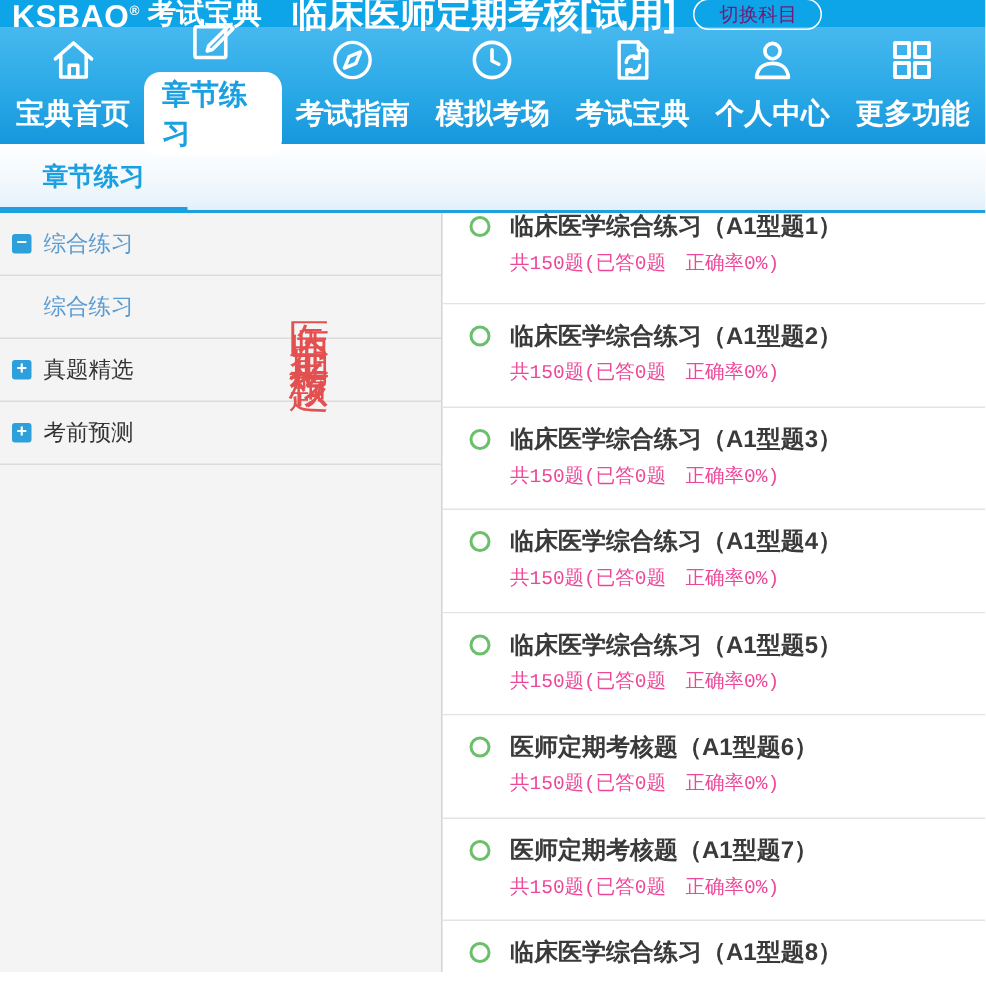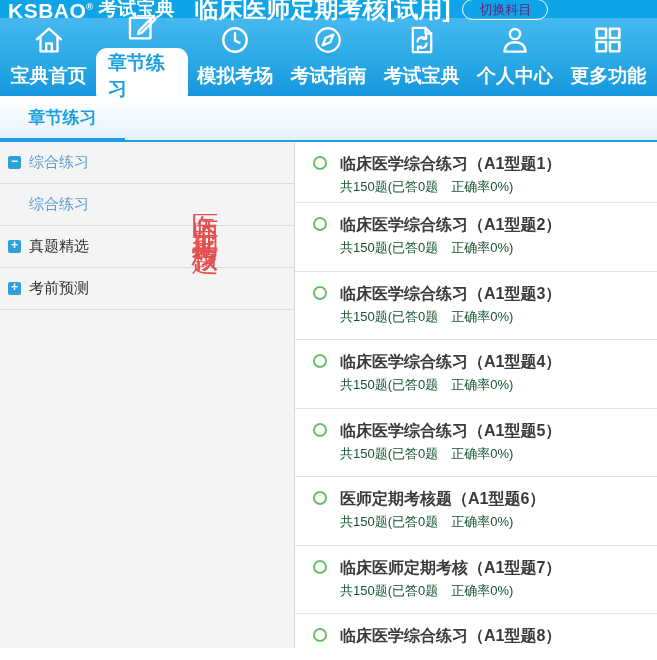--- a/index.html
+++ b/index.html
@@ -47,26 +47,26 @@
     line-height:11px; text-align:center; border-radius:2px; margin-right:8px;
     flex:none; font-weight:bold; }
   .watermark { position:absolute; left:187px; top:50px; writing-mode:vertical-rl;
     font-size:27px; letter-spacing:6px; color:#e45050; height:213px; overflow:hidden;
     font-family:"DejaVu Serif",serif; pointer-events:none; }
 
   
   .content { flex:1; background:#fff; overflow:hidden; }
   .list-item { height:68.5px; border-bottom:1px solid #e3e3e3; padding:12px 0 0 18px;
     display:flex; cursor:pointer; background:#fff; }
-  .list-item.first { height:61px; padding-top:12px; }
+  .list-item.first { height:61px; padding-top:0; }
   .circle { width:14px; height:14px; border:2px solid #6abf6a; border-radius:50%;
     margin-top:2px; flex:none; background:#fff; }
   .item-text { margin-left:13px; }
   .item-title { font-size:16px; font-weight:bold; color:#3a3a3a; line-height:19px; }
-  .item-stats { font-size:13px; color:#14532d; margin-top:5px; }
+  .item-stats { font-size:13px; color:#ec4899; margin-top:5px;font-family:Liberation Mono, monospace; }
 </style>
 </head>
 <body>
 
 <div class="topbar">
   <span class="logo"><span>KSBAO</span><sup>®</sup></span>
   <span class="brand">考试宝典</span>
   <span class="apptitle">临床医师定期考核[试用]</span>
   <button class="switch-btn">切换科目</button>
 </div>
@@ -86,35 +86,35 @@
       <span class="nav-icon">
         <svg viewBox="0 0 24 24" fill="none" stroke="#fff" stroke-linecap="round" stroke-linejoin="round" stroke-width="1.7">
           <rect x="3.5" y="5.5" width="14.5" height="14.5" rx="1"></rect>
           <path d="M10 14.5 L19.7 4.8 l1.7 1.7 L11.7 16.2 l-2.4.7 z"></path>
         </svg>
       </span>
       <span class="nav-label active">章节练习</span>
     </div>
     <div class="nav-item">
       <span class="nav-icon">
-        <svg viewBox="0 0 24 24" fill="none" stroke="#fff" stroke-linecap="round" stroke-linejoin="round" stroke-width="1.7">
-          <circle cx="12" cy="12" r="8.3"></circle>
-          <path d="M12 7.2 V12.4 L15.2 14"></path>
-        </svg>
-      </span>
-      <span class="nav-label">模拟考场</span>
-    </div>
-    <div class="nav-item">
-      <span class="nav-icon">
         <svg viewBox="0 0 24 24" fill="none" stroke="#fff" stroke-linecap="round" stroke-linejoin="round" stroke-width="1.6">
           <circle cx="12" cy="12" r="8.3"></circle>
           <path d="M15.8 8.2 L13.6 13.6 L8.2 15.8 L10.4 10.4 Z"></path>
         </svg>
       </span>
       <span class="nav-label">考试指南</span>
+    </div>
+    <div class="nav-item">
+      <span class="nav-icon">
+        <svg viewBox="0 0 24 24" fill="none" stroke="#fff" stroke-linecap="round" stroke-linejoin="round" stroke-width="1.7">
+          <circle cx="12" cy="12" r="8.3"></circle>
+          <path d="M12 7.2 V12.4 L15.2 14"></path>
+        </svg>
+      </span>
+      <span class="nav-label">模拟考场</span>
     </div>
     <div class="nav-item">
       <span class="nav-icon">
         <svg viewBox="0 0 24 24" fill="none" stroke="#fff" stroke-linecap="round" stroke-linejoin="round" stroke-width="1.6">
           <path d="M5.5 3.5 H14.5 L18.5 7.5 V20.5 H5.5 Z"></path>
           <path d="M14.5 3.5 V7.5 H18.5"></path>
           <path d="M8.8 13.2 a3.4 3.4 0 0 1 5.8 -2.1 M14.9 8.9 v2.3 h-2.3"></path>
           <path d="M15.2 14.6 a3.4 3.4 0 0 1 -5.8 2.1 M9.1 18.9 v-2.3 h2.3"></path>
         </svg>
       </span>
@@ -204,21 +204,21 @@
       <div class="list-item">
         <span class="circle"></span>
         <span class="item-text">
           <div class="item-title">医师定期考核题（A1型题6）</div>
           <div class="item-stats">共150题(已答0题　正确率0%)</div>
         </span>
       </div>
       <div class="list-item">
         <span class="circle"></span>
         <span class="item-text">
-          <div class="item-title">临床医师定期考核（A1型题7）</div>
+          <div class="item-title">医师定期考核题（A1型题7）</div>
           <div class="item-stats">共150题(已答0题　正确率0%)</div>
         </span>
       </div>
       <div class="list-item">
         <span class="circle"></span>
         <span class="item-text">
           <div class="item-title">临床医学综合练习（A1型题8）</div>
         </span>
       </div>
     </div>

